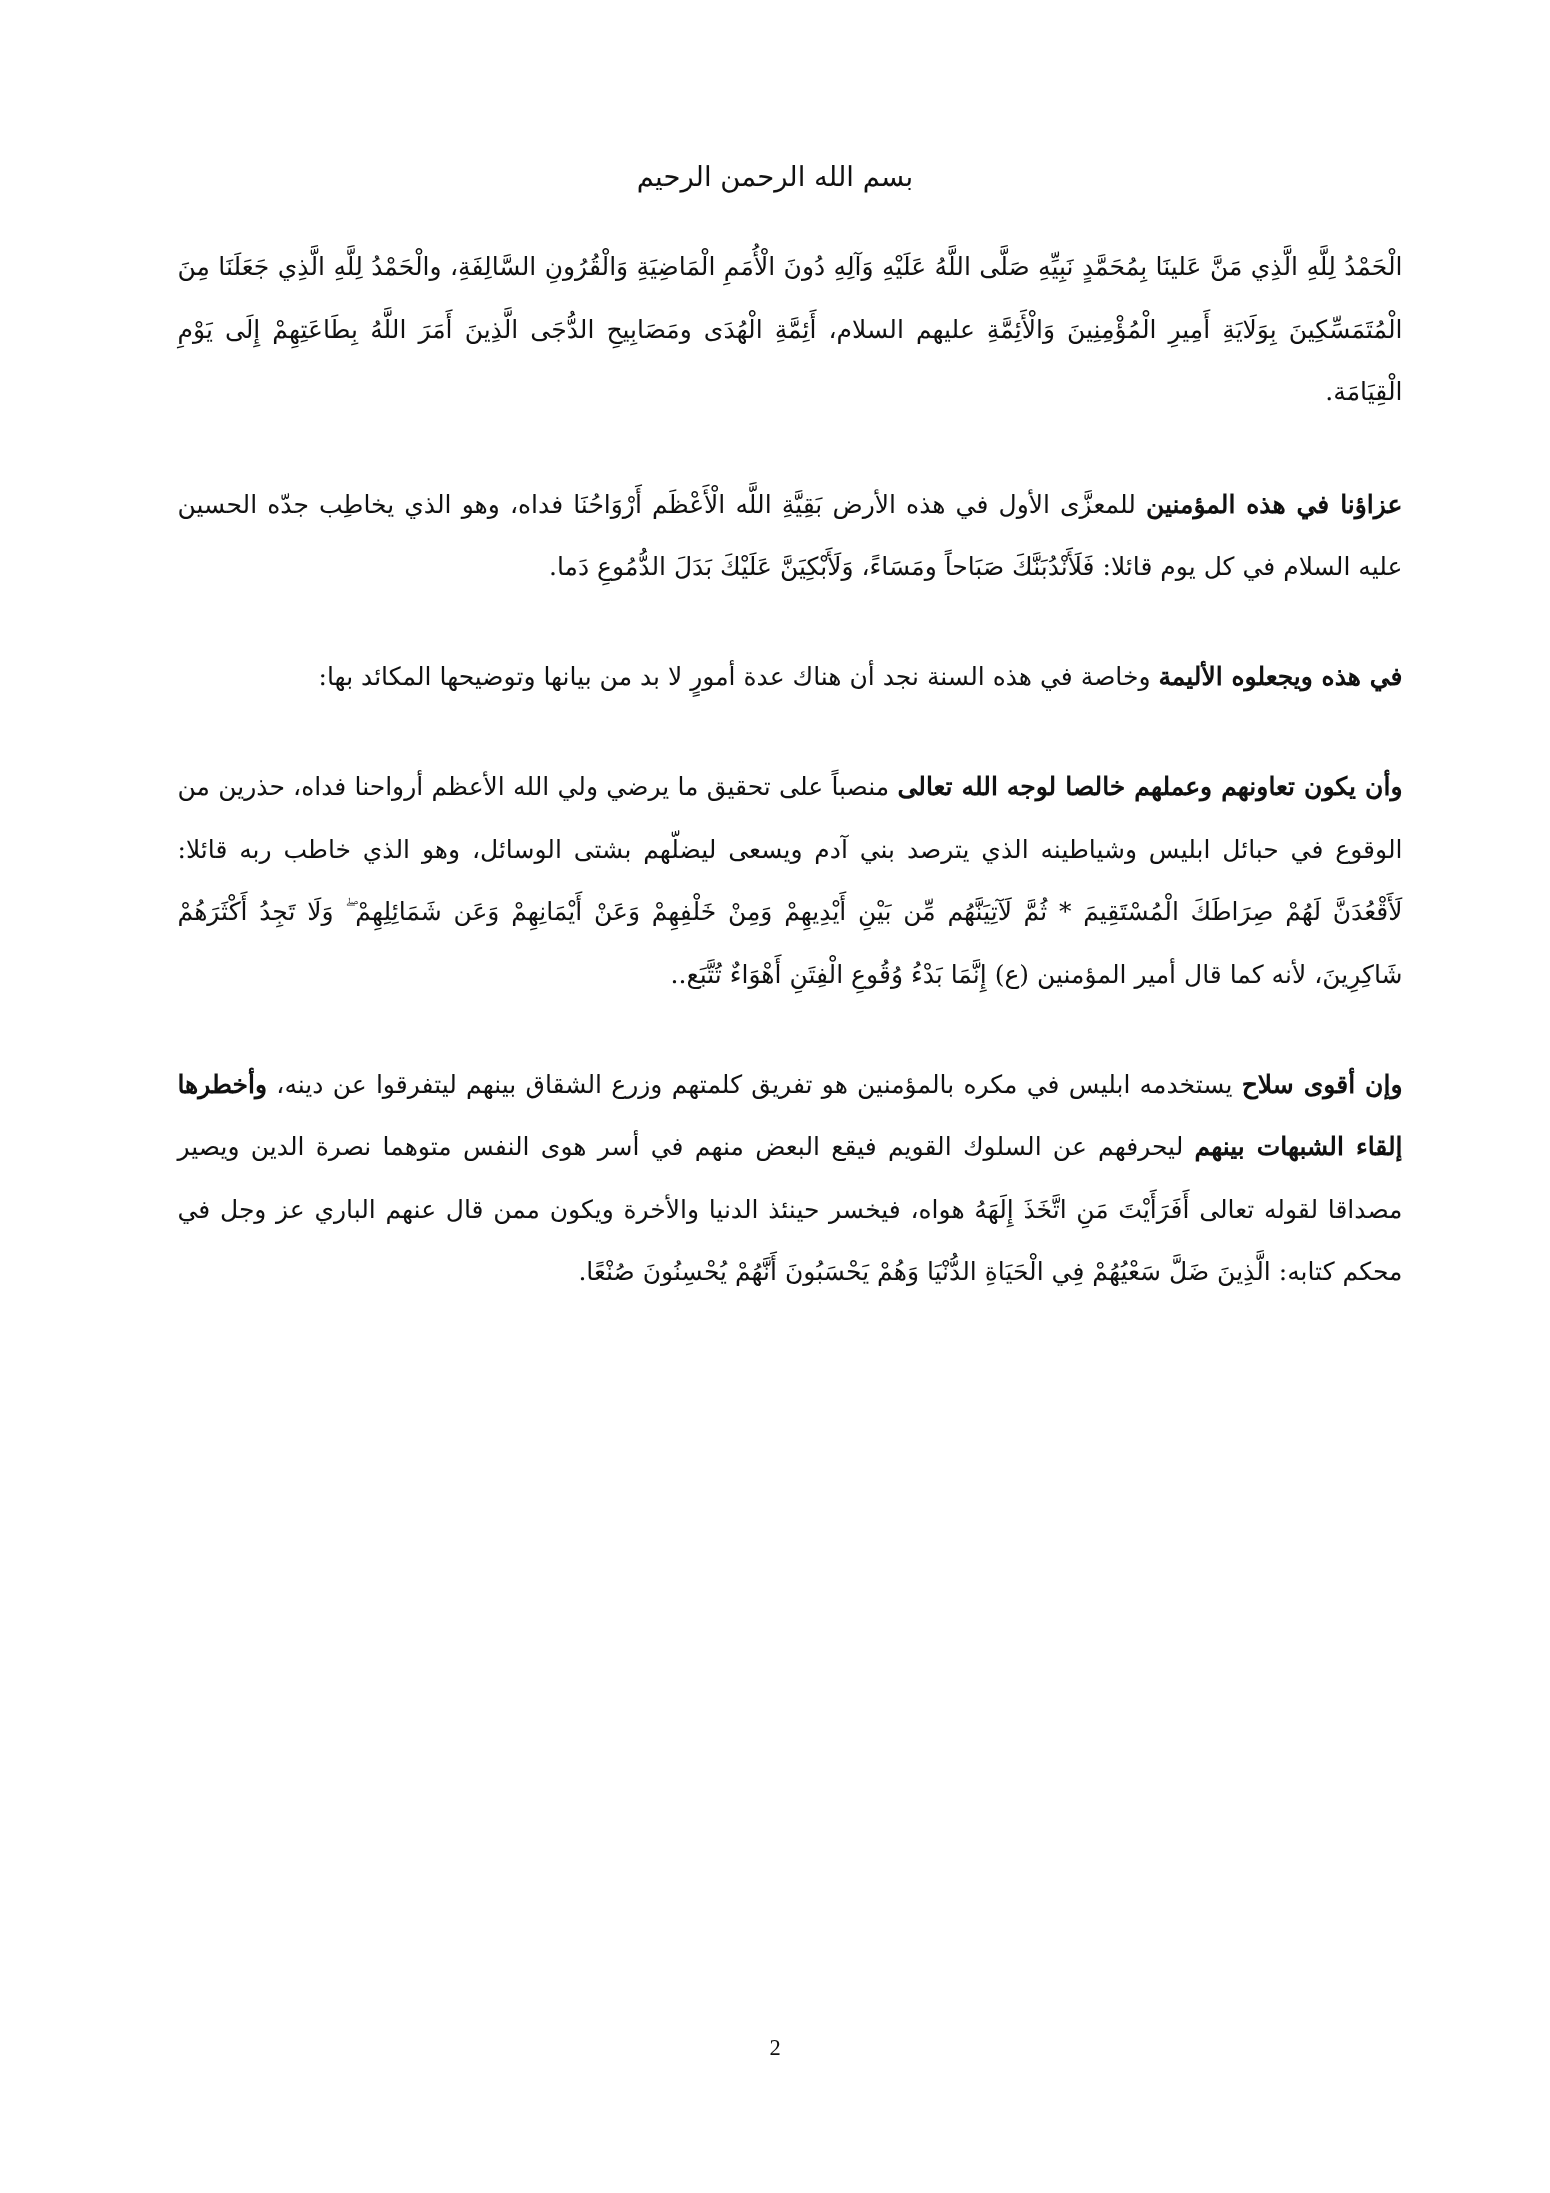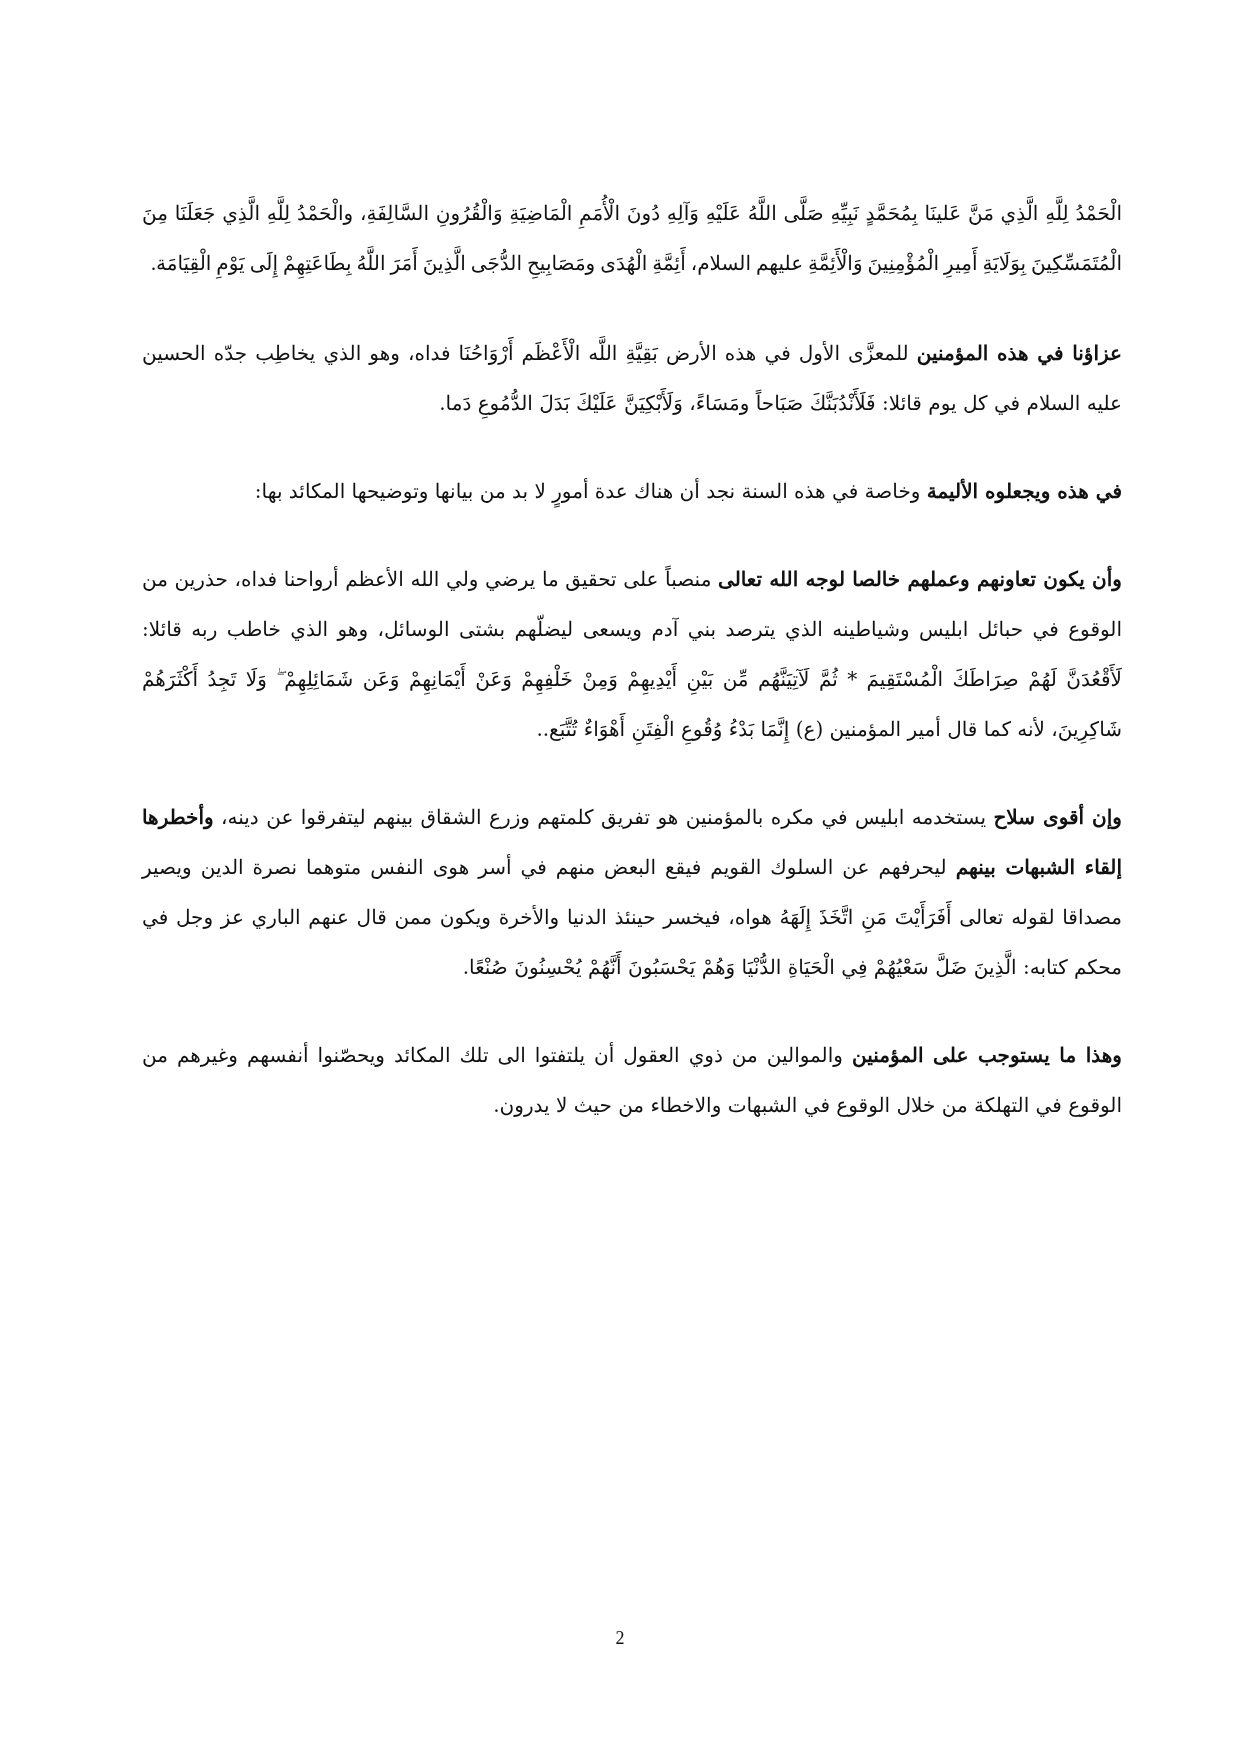--- a/index.html
+++ b/index.html
@@ -42,39 +42,39 @@
       text-align: justify;
       text-align-last: right;
       font-size: 20px;
       line-height: 50px;
     }
     .para {
       margin: 0 0 38px 0;
     }
     .para.intro {
       margin-bottom: 40px;
-      font-family: Liberation Serif, serif;
     }
     .bold {
       font-weight: bold;
     }
     .page-number {
       position: absolute;
       top: 1628px;
       left: 0;
       width: 1240px;
       text-align: center;
       font-family: "Liberation Serif", serif;
       font-size: 18px;
     }
   </style>
 </head>
 <body>
 
 <div class="page">
+  <div class="basmala">بسم الله الرحمن الرحيم</div>
 
   <div class="content">
     <p class="para intro">
       <span>الْحَمْدُ لِلَّهِ الَّذِي مَنَّ عَلينَا بِمُحَمَّدٍ نَبِيِّهِ صَلَّى اللَّهُ عَلَيْهِ وَآلِهِ دُونَ الْأُمَمِ الْمَاضِيَةِ وَالْقُرُونِ السَّالِفَةِ، والْحَمْدُ لِلَّهِ الَّذِي جَعَلَنَا مِنَ الْمُتَمَسِّكِينَ بِوَلَايَةِ أَمِيرِ الْمُؤْمِنِينَ وَالْأَئِمَّةِ عليهم السلام، أَئِمَّةِ الْهُدَى ومَصَابِيحِ الدُّجَى الَّذِينَ أَمَرَ اللَّهُ بِطَاعَتِهِمْ إِلَى يَوْمِ الْقِيَامَة.</span>
     </p>
 
     <p class="para">
       <span class="bold">عزاؤنا في هذه المؤمنين</span><span> للمعزَّى الأول في هذه الأرض بَقِيَّةِ اللَّه الْأَعْظَم أَرْوَاحُنَا فداه، وهو الذي يخاطِب جدّه الحسين عليه السلام في كل يوم قائلا: فَلَأَنْدُبَنَّكَ صَبَاحاً ومَسَاءً، وَلَأَبْكِيَنَّ عَلَيْكَ بَدَلَ الدُّمُوعِ دَما.</span>
     </p>
 
@@ -85,19 +85,16 @@
 
 
     <p class="para">
       <span class="bold">وأن يكون تعاونهم وعملهم خالصا لوجه الله تعالى</span><span> منصباً على تحقيق ما يرضي ولي الله الأعظم أرواحنا فداه، حذرين من الوقوع في حبائل ابليس وشياطينه الذي يترصد بني آدم ويسعى ليضلّهم بشتى الوسائل، وهو الذي خاطب ربه قائلا: لَأَقْعُدَنَّ لَهُمْ صِرَاطَكَ الْمُسْتَقِيمَ * ثُمَّ لَآتِيَنَّهُم مِّن بَيْنِ أَيْدِيهِمْ وَمِنْ خَلْفِهِمْ وَعَنْ أَيْمَانِهِمْ وَعَن شَمَائِلِهِمْ ۖ وَلَا تَجِدُ أَكْثَرَهُمْ شَاكِرِينَ، لأنه كما قال أمير المؤمنين (ع) إِنَّمَا بَدْءُ وُقُوعِ الْفِتَنِ أَهْوَاءٌ تُتَّبَع..</span>
     </p>
 
     <p class="para">
       <span class="bold">وإن أقوى سلاح</span><span> يستخدمه ابليس في مكره بالمؤمنين هو تفريق كلمتهم وزرع الشقاق بينهم ليتفرقوا عن دينه، </span><span class="bold">وأخطرها إلقاء الشبهات بينهم</span><span> ليحرفهم عن السلوك القويم فيقع البعض منهم في أسر هوى النفس متوهما نصرة الدين ويصير مصداقا لقوله تعالى أَفَرَأَيْتَ مَنِ اتَّخَذَ إِلَهَهُ هواه، فيخسر حينئذ الدنيا والأخرة ويكون ممن قال عنهم الباري عز وجل في محكم كتابه: الَّذِينَ ضَلَّ سَعْيُهُمْ فِي الْحَيَاةِ الدُّنْيَا وَهُمْ يَحْسَبُونَ أَنَّهُمْ يُحْسِنُونَ صُنْعًا.</span>
     </p>
 
-    <p class="para">
-      <span class="bold">وهذا ما يستوجب على المؤمنين</span><span> والموالين من ذوي العقول أن يلتفتوا الى تلك المكائد ويحصّنوا أنفسهم وغيرهم من الوقوع في التهلكة من خلال الوقوع في الشبهات والاخطاء من حيث لا يدرون.</span>
-    </p>
   </div>
 
   <div class="page-number">2</div>
 </div>
 
 </body></html>

